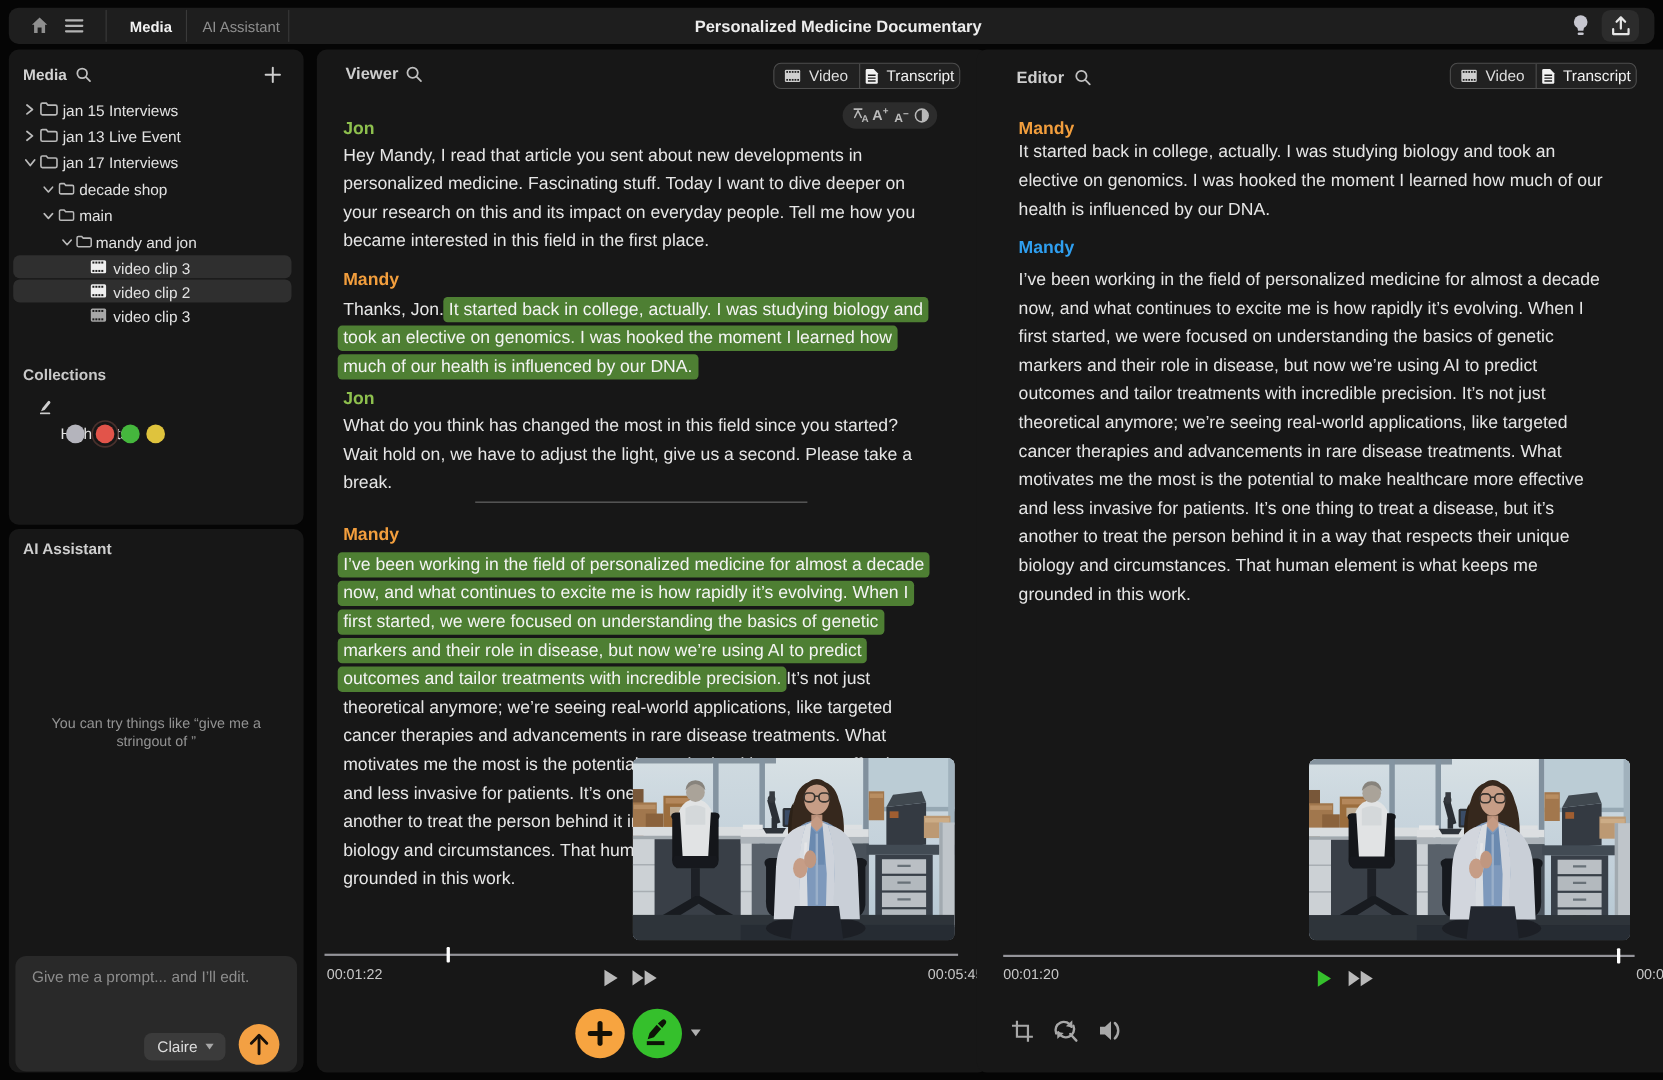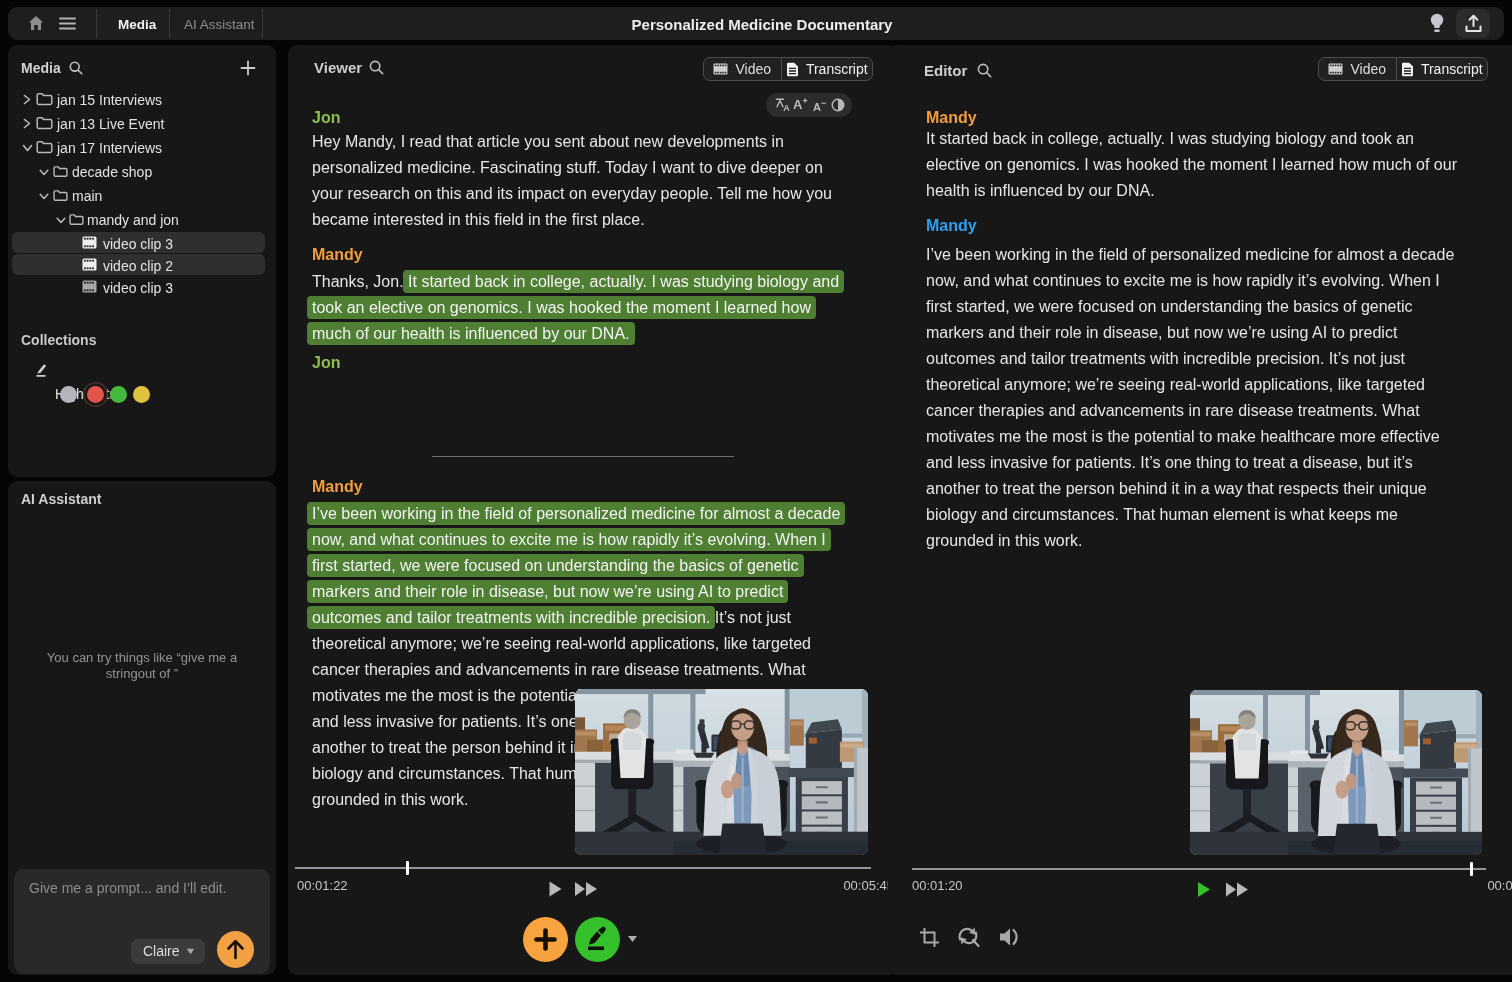--- a/index.html
+++ b/index.html
@@ -253,20 +253,21 @@
     </svg>
   </div>
 
   <div class="speaker" style="left:24px; top:64px; color:#8ec04e;">Jon</div>
   <div class="para" style="left:24px; top:84px;">Hey Mandy, I read that article you sent about new developments in<br>personalized medicine. Fascinating stuff. Today I want to dive deeper on<br>your research on this and its impact on everyday people. Tell me how you<br>became interested in this field in the first place.</div>
 
   <div class="speaker" style="left:24px; top:201px; color:#f29e3d;">Mandy</div>
   <div class="para" style="left:24px; top:224px;">Thanks, Jon. <span class="hl">It started back in college, actually. I was studying biology and</span><br><span class="hl">took an elective on genomics. I was hooked the moment I learned how</span><br><span class="hl">much of our health is influenced by our DNA.</span></div>
 
   <div class="speaker" style="left:24px; top:309px; color:#8ec04e;">Jon</div>
+  <div class="para" style="left:24px; top:330px;">What do you think has changed the most in this field since you started?<br>Wait hold on, we have to adjust the light, give us a second. Please take a<br>break.</div>
 
   <div class="abs" style="left:144px; top:411px; width:302px; height:1px; background:#6e6e6e;"></div>
 
   <div class="speaker" style="left:24px; top:433px; color:#f29e3d;">Mandy</div>
   <div class="para" style="left:24px; top:456px;"><span class="hl">I’ve been working in the field of personalized medicine for almost a decade</span><br><span class="hl">now, and what continues to excite me is how rapidly it’s evolving. When I</span><br><span class="hl">first started, we were focused on understanding the basics of genetic</span><br><span class="hl">markers and their role in disease, but now we’re using AI to predict</span><br><span class="hl">outcomes and tailor treatments with incredible precision.</span> It’s not just<br>theoretical anymore; we’re seeing real-world applications, like targeted<br>cancer therapies and advancements in rare disease treatments. What<br>motivates me the most is the potential to make healthcare more effective<br>and less invasive for patients. It’s one thing to treat a disease, but it’s<br>another to treat the person behind it in a way that respects their unique<br>biology and circumstances. That human element is what keeps me<br>grounded in this work.</div>
 
   <div class="abs" style="left:287px; top:644px; width:293px; height:166px; border-radius:7px; overflow:hidden;">
     <svg width="293" height="166" viewBox="0 0 292 164" preserveAspectRatio="none">
         <use href="#labscene"></use>
       </svg>

